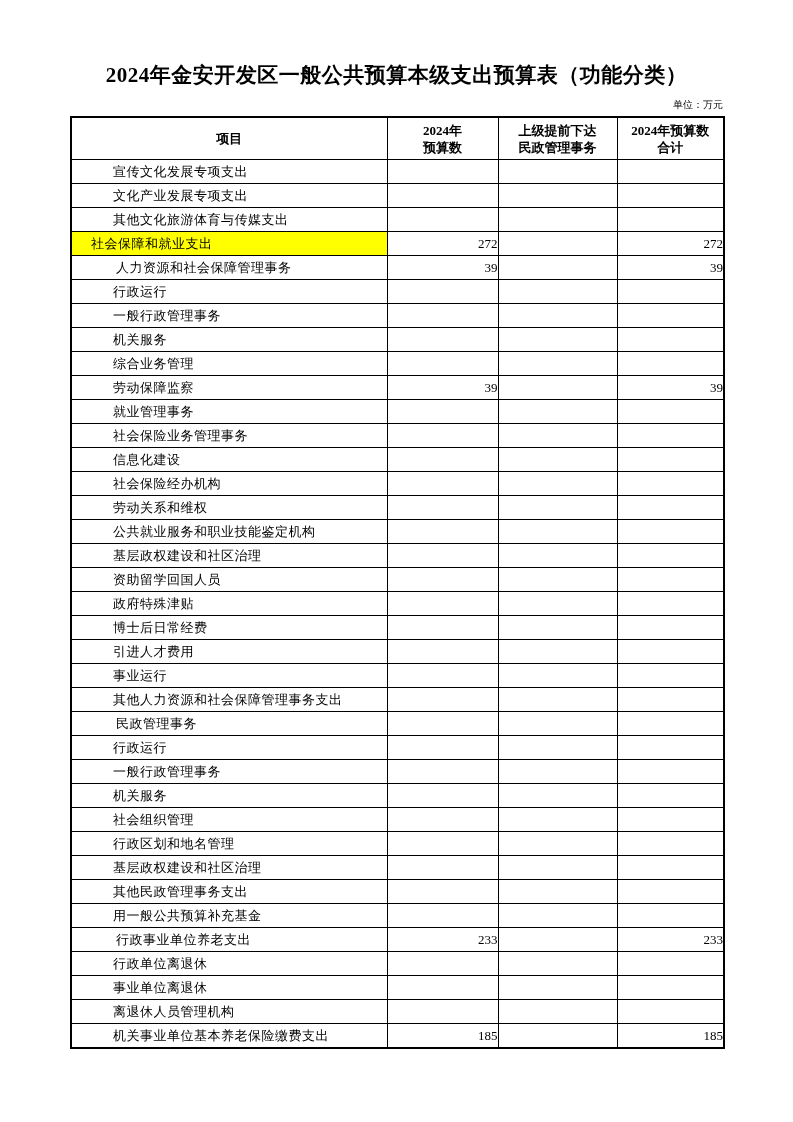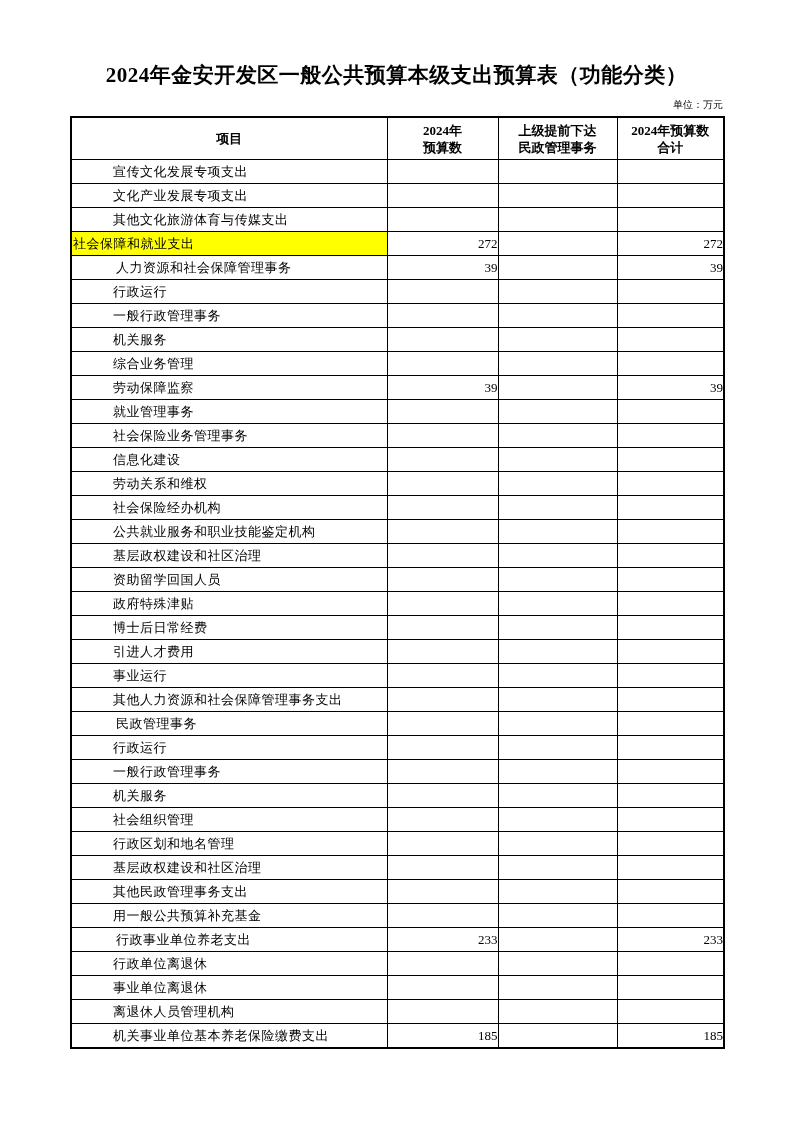--- a/index.html
+++ b/index.html
@@ -57,21 +57,21 @@
     vertical-align: middle;
     white-space: pre-line;
     line-height: 17px;
   }
   table.budget td {
     height: 23px;
     vertical-align: middle;
     white-space: nowrap;
   }
   td.c-item { text-align: left; letter-spacing: 0.5px; }
-  td.c-item.indent-0 { padding-left: 1px; }
+  td.c-item.indent-0 { padding-left: 19px; }
   td.c-item.indent-1 { padding-left: 44px; }
   td.c-item.indent-2 { padding-left: 41px; }
   td.c-num   { text-align: right; padding-right: 3px; }
   td.c-total { text-align: right; padding-right: 9px; }
   tr.highlight td.c-item { background: var(--hl, #FFFF00); }
 </style>
 </head>
 <body>
 
 <div class="page">
@@ -169,27 +169,27 @@
     <td class="c-num"></td>
     <td class="c-total"></td>
   </tr>
           <tr>
     <td class="c-item indent-2">信息化建设</td>
     <td class="c-num"></td>
     <td class="c-num"></td>
     <td class="c-total"></td>
   </tr>
           <tr>
+    <td class="c-item indent-2">社会保险经办机构</td>
+    <td class="c-num"></td>
+    <td class="c-num"></td>
+    <td class="c-total"></td>
+  </tr>
+          <tr>
     <td class="c-item indent-2">劳动关系和维权</td>
-    <td class="c-num"></td>
-    <td class="c-num"></td>
-    <td class="c-total"></td>
-  </tr>
-          <tr>
-    <td class="c-item indent-2">社会保险经办机构</td>
     <td class="c-num"></td>
     <td class="c-num"></td>
     <td class="c-total"></td>
   </tr>
           <tr>
     <td class="c-item indent-2">公共就业服务和职业技能鉴定机构</td>
     <td class="c-num"></td>
     <td class="c-num"></td>
     <td class="c-total"></td>
   </tr>

